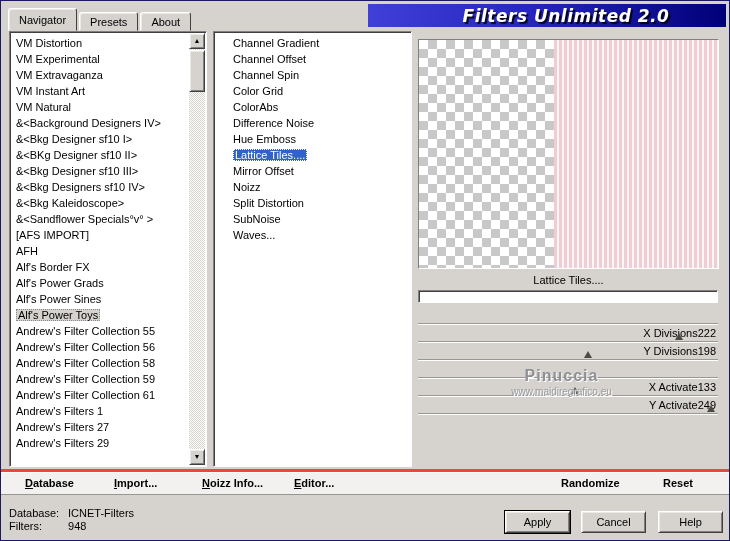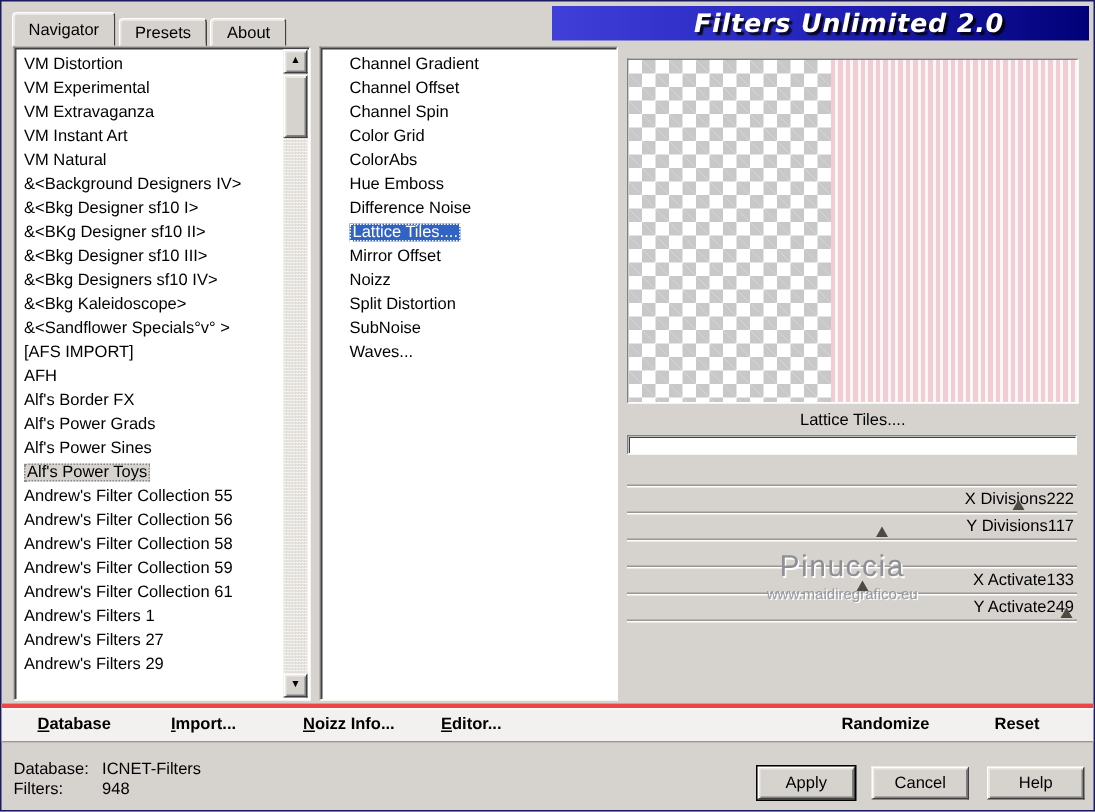--- a/index.html
+++ b/index.html
@@ -68,21 +68,21 @@
   .progress{position:absolute;left:4px;top:259px;width:300px;height:13px;}
   
   .params{position:absolute;left:4px;top:292px;width:300px;text-align:right;}
   .param-group{border-top:1px solid #9a9792;box-shadow:inset 0 1px 0 #fff;margin-bottom:17px;}
   .param-row{position:relative;height:18px;line-height:18px;border-bottom:1px solid #9a9792;box-shadow:0 1px 0 #fff;}
   .param-label{padding-left:2px;}
   .param-value{float:right;padding-right:2px;}
   .thumb{position:absolute;bottom:1px;width:0;height:0;transform:translateX(-50%);
     border-left:4px solid transparent;border-right:4px solid transparent;border-bottom:7px solid #4d4a44;}
   .watermark{position:absolute;left:40px;top:336px;width:215px;text-align:center;pointer-events:none;}
-  .wm1{font-size:20px;font-weight:normal;color:#8f8f96;text-shadow:1px 1px 0 #fff;letter-spacing:1px;}
+  .wm1{font-size:16px;font-weight:bold;color:#8f8f96;text-shadow:1px 1px 0 #fff;letter-spacing:1px;}
   .wm2{font-size:10px;color:#9a9aa2;text-shadow:1px 1px 0 #fff;margin-top:1px;}
   
   .cmdbar{position:absolute;left:0;right:0;top:468px;height:26px;background:#f2f1ef;
     border-top:3px solid #ef4444;border-bottom:1px solid #9a9792;box-shadow:inset 0 1px 0 #fff;text-align:center;}
   .cmd{position:absolute;top:5px;font-weight:bold;white-space:nowrap;cursor:default;}
   .cmd.ul::first-letter{text-decoration:underline;}
   
   .statusbar{position:absolute;left:0;right:0;top:495px;bottom:0;}
   .status-line{position:absolute;left:8px;white-space:nowrap;}
   .status-label{display:inline-block;width:56px;}
@@ -147,42 +147,42 @@
     </div>
   </div>
 
   <div class="listbox filt-box">
     <div class="list-inner filt">
         <div class="li">Channel Gradient</div>
         <div class="li">Channel Offset</div>
         <div class="li">Channel Spin</div>
         <div class="li">Color Grid</div>
         <div class="li">ColorAbs</div>
+        <div class="li">Difference Noise</div>
         <div class="li">Hue Emboss</div>
-        <div class="li">Difference Noise</div>
         <div class="li"><span class="sel-active">Lattice Tiles....</span></div>
         <div class="li">Mirror Offset</div>
         <div class="li">Noizz</div>
         <div class="li">Split Distortion</div>
         <div class="li">SubNoise</div>
         <div class="li">Waves...</div>
       </div>
   </div>
 
   <div class="right-panel">
     <div class="preview sunken">
       <div class="checker"></div>
       <div class="stripes"></div>
     </div>
     <div class="preview-label">Lattice Tiles....</div>
     <div class="progress sunken"></div>
     <div class="params">
         <div class="param-group">
           <div class="param-row"><span class="param-label">X Divisions</span><span class="param-value">222</span><span class="thumb" style="left: 87.1%;"></span></div>
-          <div class="param-row"><span class="param-label">Y Divisions</span><span class="param-value">117</span><span class="thumb" style="left: 56.5%;"></span></div>
+          <div class="param-row"><span class="param-label">Y Divisions</span><span class="param-value">198</span><span class="thumb" style="left: 56.5%;"></span></div>
         </div>
         <div class="param-group">
           <div class="param-row"><span class="param-label">X Activate</span><span class="param-value">133</span><span class="thumb" style="left: 52.2%;"></span></div>
           <div class="param-row"><span class="param-label">Y Activate</span><span class="param-value">249</span><span class="thumb" style="left: 97.6%;"></span></div>
         </div>
       </div>
     <div class="watermark">
       <div class="wm1">Pinuccia</div>
       <div class="wm2">www.maidiregrafico.eu</div>
     </div>

